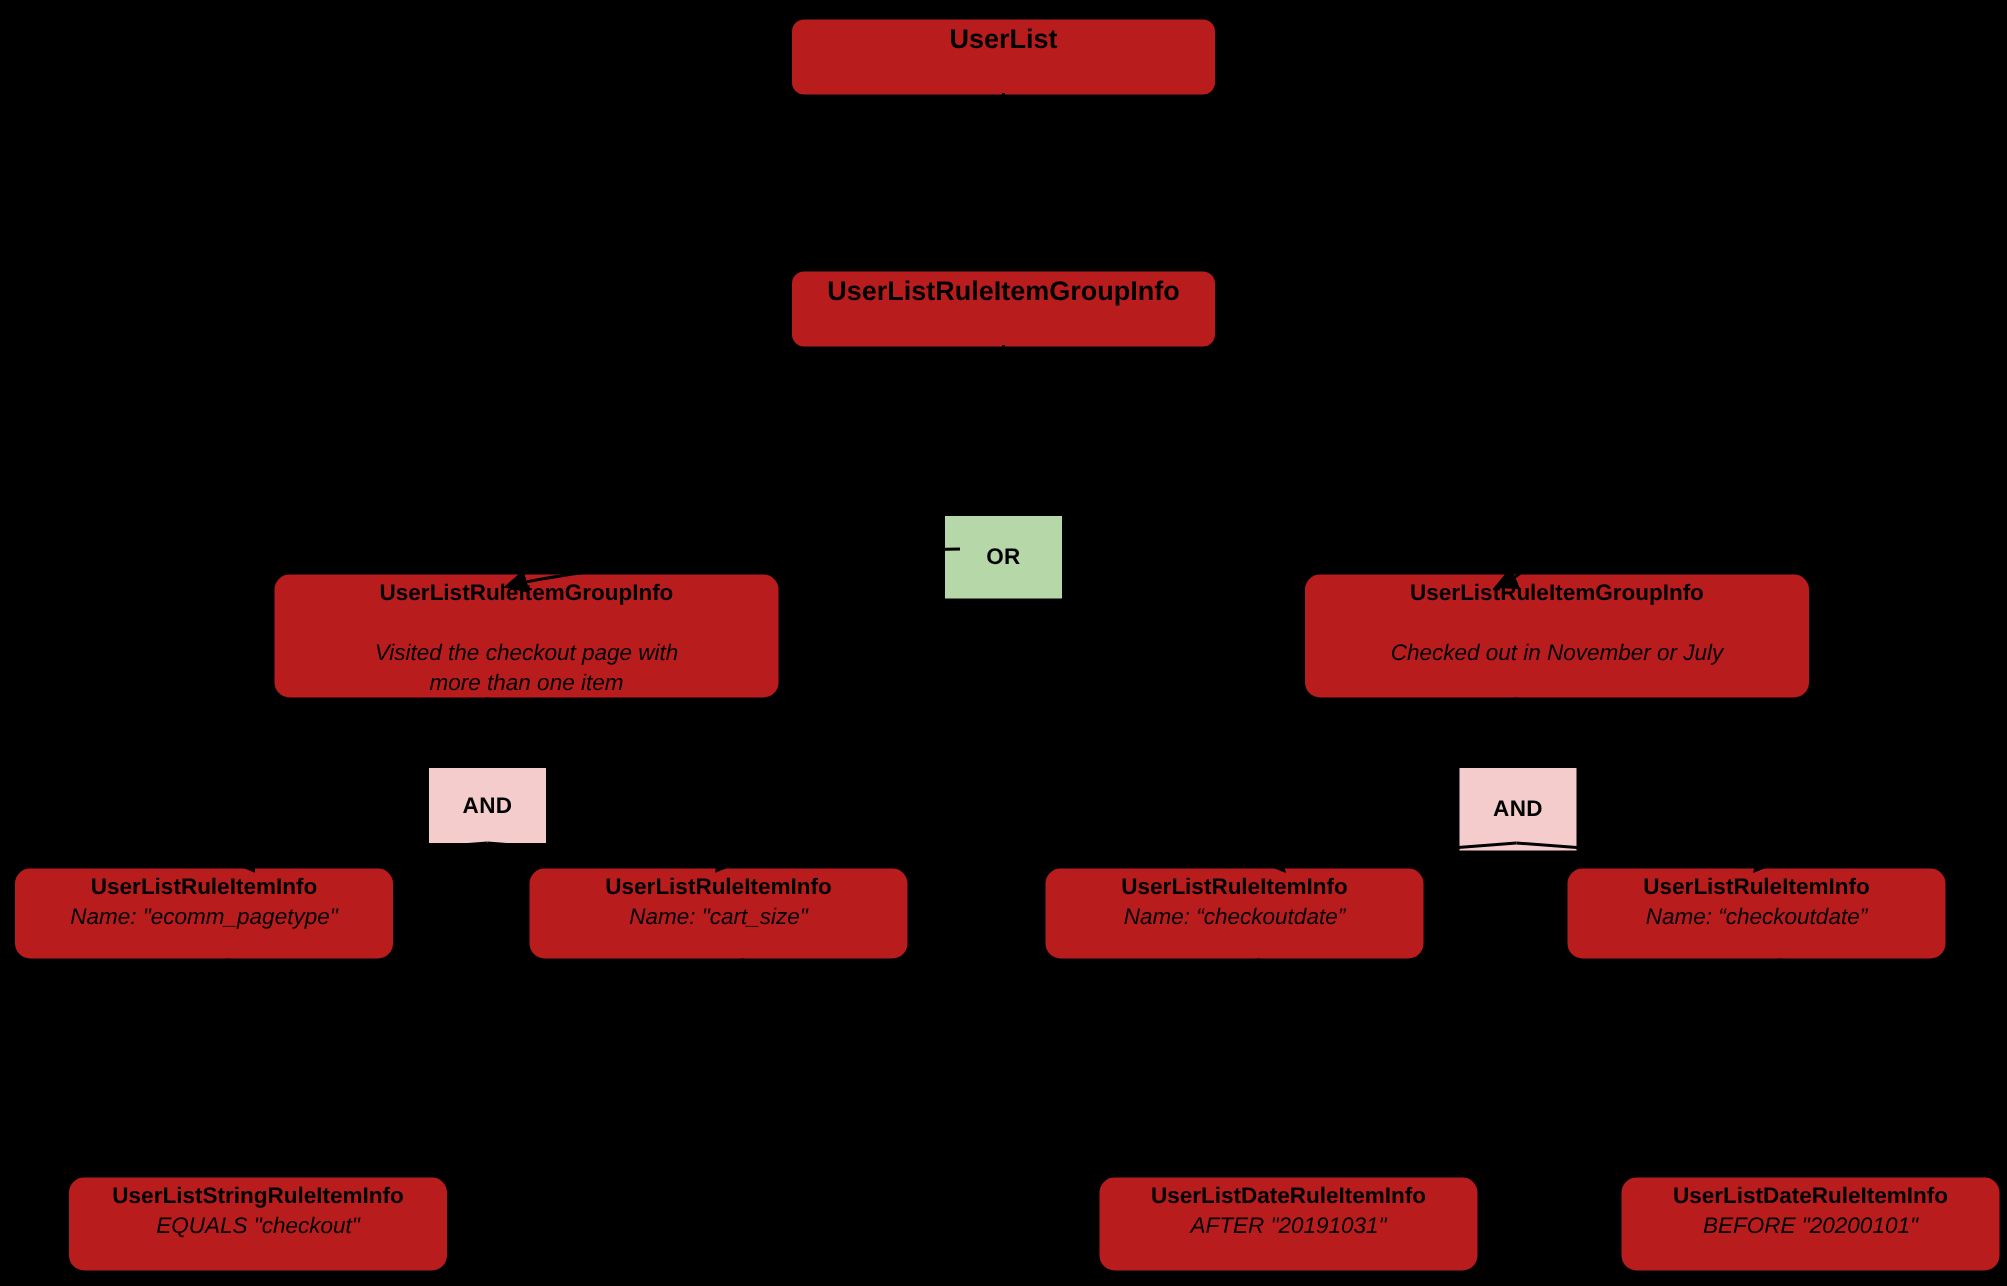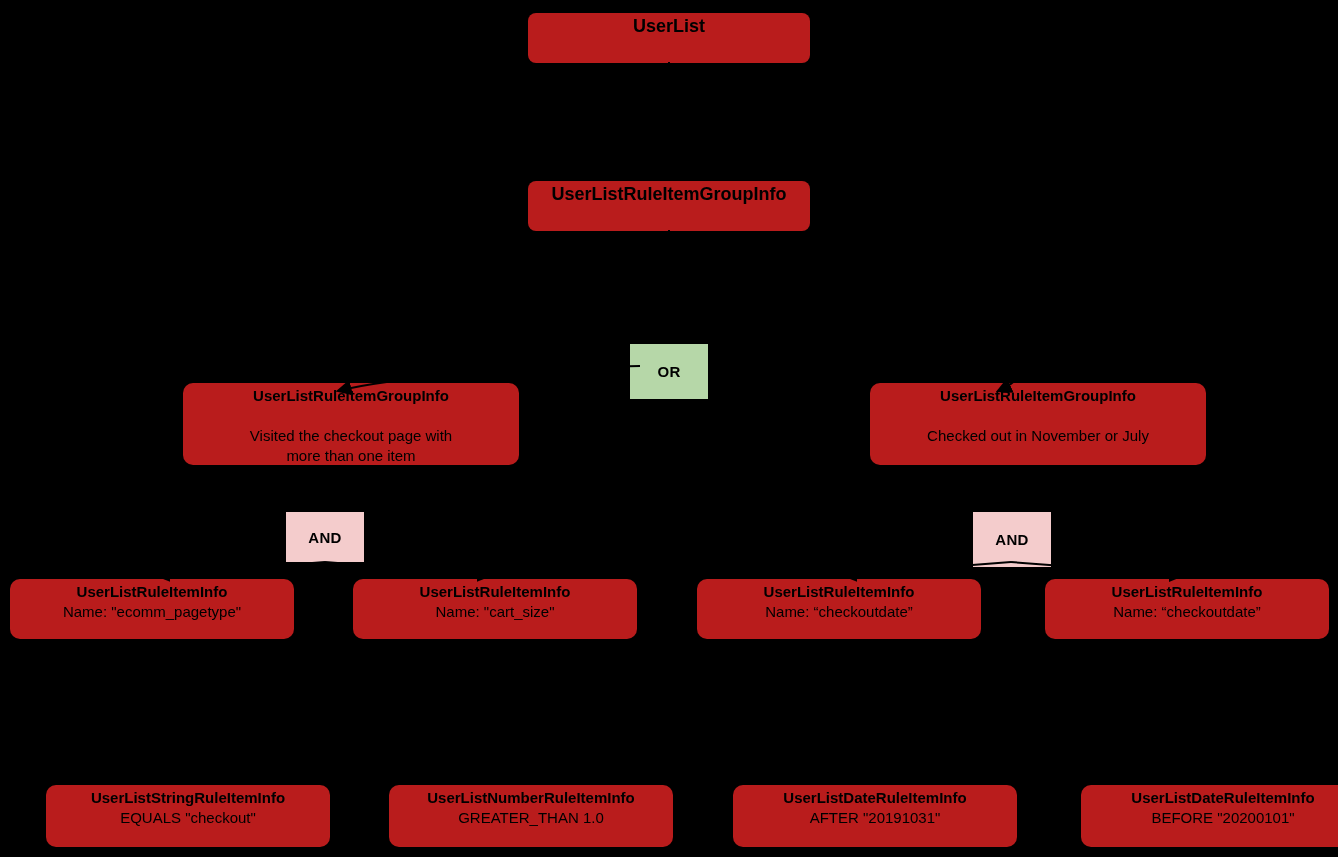--- a/index.html
+++ b/index.html
@@ -12,36 +12,36 @@
     display:flex;flex-direction:column;align-items:center;justify-content:flex-start;
     text-align:center;z-index:2;box-sizing:border-box;padding:2px 10px;
   }
   .chain{left:528px;width:282px;height:50px;border-radius:8px;}
   .chain .title{font-size:18px;line-height:22px;}
   #n-userlist{top:13px}
   #n-rulebased{top:97px}
   #n-expression{top:181px}
   #n-ruleinfo{top:266px}
   .title{font-weight:bold;font-size:15px;line-height:21px;white-space:nowrap;}
-  .desc{font-size:15px;line-height:20px;max-width:236px;}
+  .desc{font-style:italic;font-size:15px;line-height:20px;max-width:236px;}
   .op{
     position:absolute;width:78px;height:55px;z-index:2;
     display:flex;align-items:center;justify-content:center;
     font-weight:bold;font-size:15px;letter-spacing:.3px;
   }
   #op-or{background:#b6d7a8;left:630px;top:344px;}
   #op-and-left{background:#f4cccc;left:286px;top:512px;height:50px;}
   #op-and-right{background:#f4cccc;left:973px;top:512px;}
   .group{width:336px;height:82px;top:383px;border-radius:10px;gap:20px;}
   #group-left{left:183px}
   #group-right{left:870px}
   .row1{top:579px;height:60px;border-radius:10px;}
   .row2{top:785px;height:62px;border-radius:10px;margin-left:36px;}
   .c1{left:10px}.c2{left:353px}.c3{left:697px}.c4{left:1045px}
-  .cell{width:284px}
+  .cell{width:252px}
   #connectors{
     position:absolute;left:0;top:0;width:1338px;height:857px;
     z-index:3;pointer-events:none;
   }
 </style>
 </head>
 <body>
 
 <div class="stage">
 
@@ -112,24 +112,20 @@
   </div>
   <div class="node cell row1 c4">
     <div class="title">UserListRuleItemInfo</div>
     <div class="desc">Name: “checkoutdate”</div>
   </div>
 
   <div class="node cell row2 c1">
     <div class="title">UserListStringRuleItemInfo</div>
     <div class="desc">EQUALS "checkout"</div>
   </div>
-  <div class="node cell row2 c2">
-    <div class="title">UserListNumberRuleItemInfo</div>
-    <div class="desc">GREATER_THAN 1.0</div>
-  </div>
   <div class="node cell row2 c3">
     <div class="title">UserListDateRuleItemInfo</div>
     <div class="desc">AFTER "20191031"</div>
   </div>
   <div class="node cell row2 c4">
     <div class="title">UserListDateRuleItemInfo</div>
     <div class="desc">BEFORE "20200101"</div>
   </div>
 
 </div>

